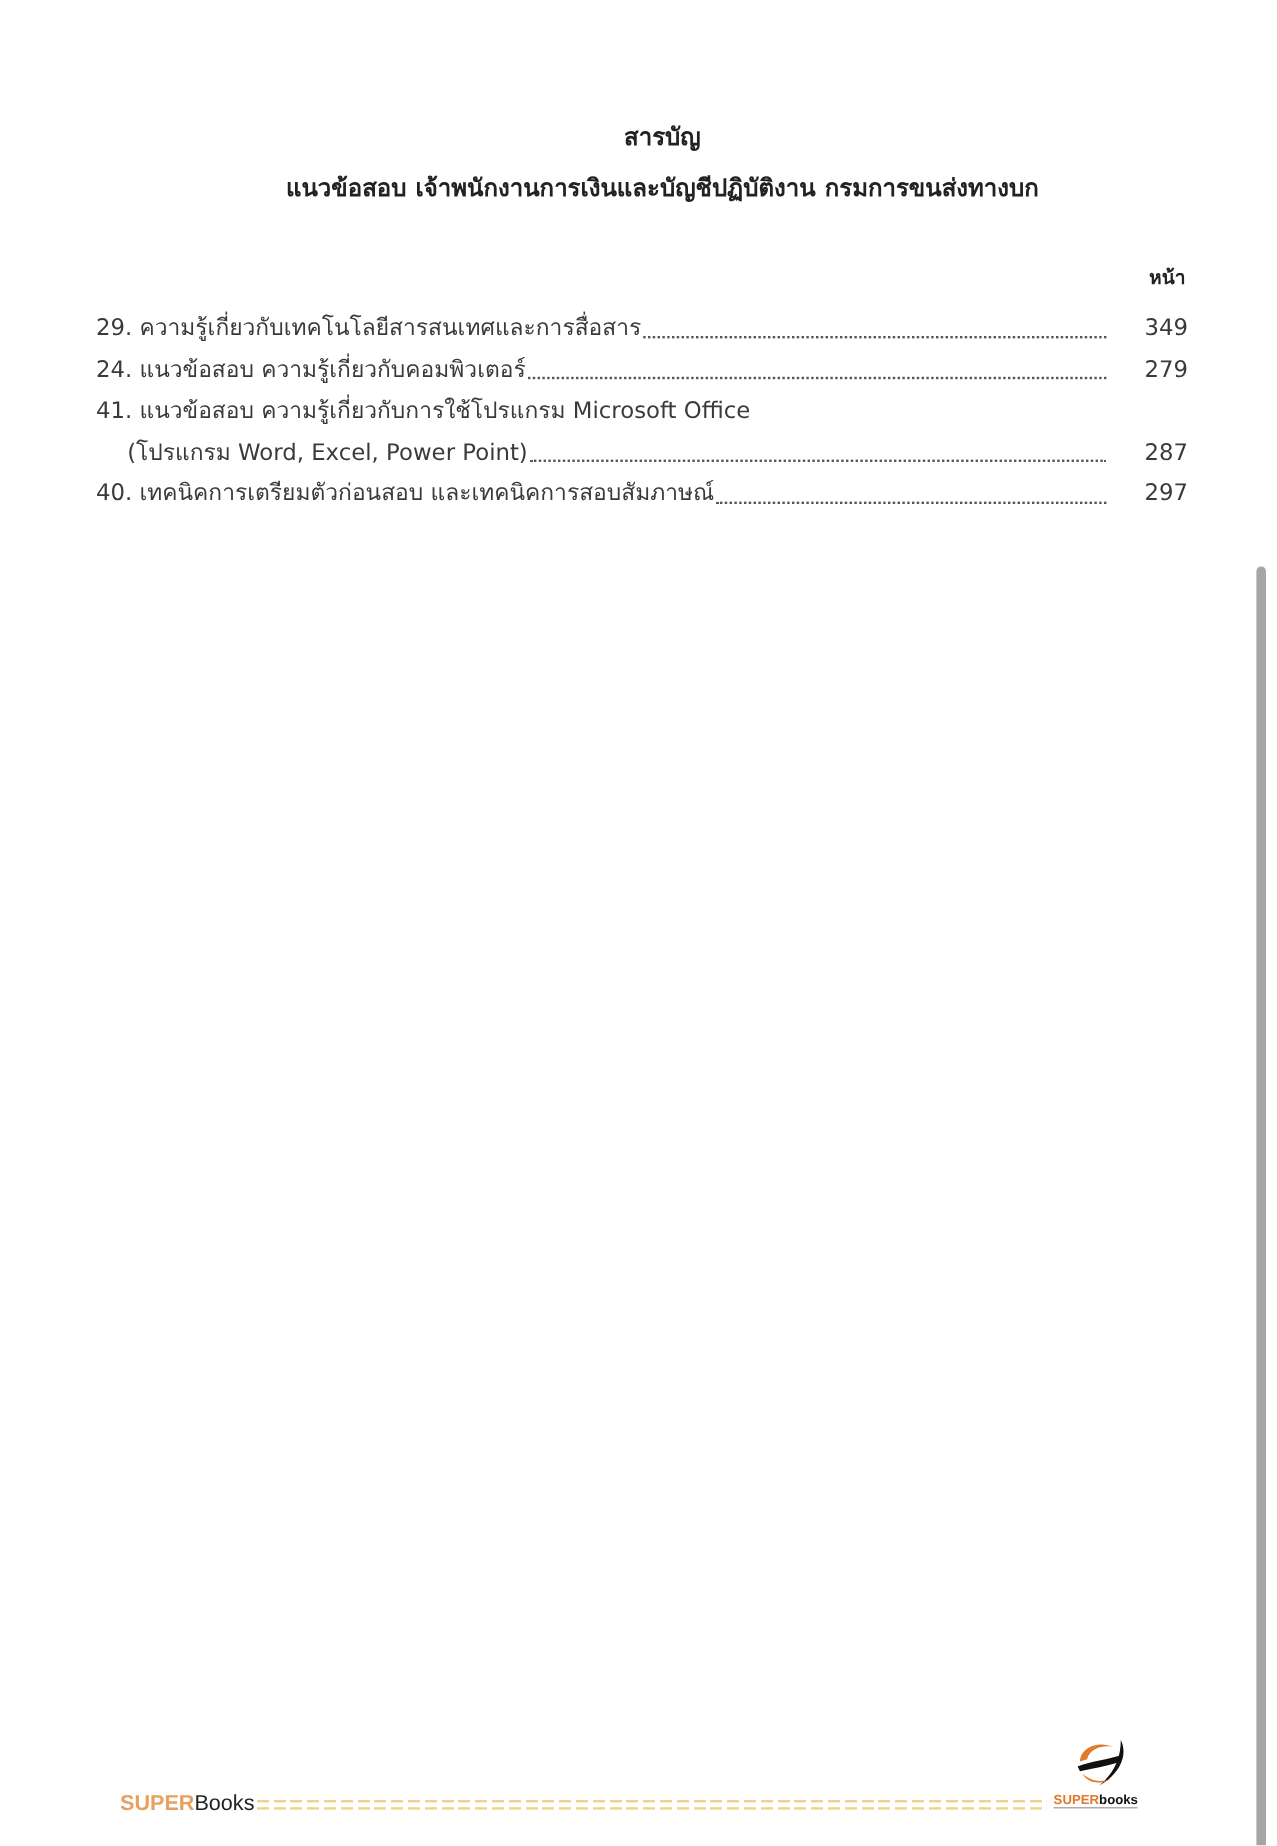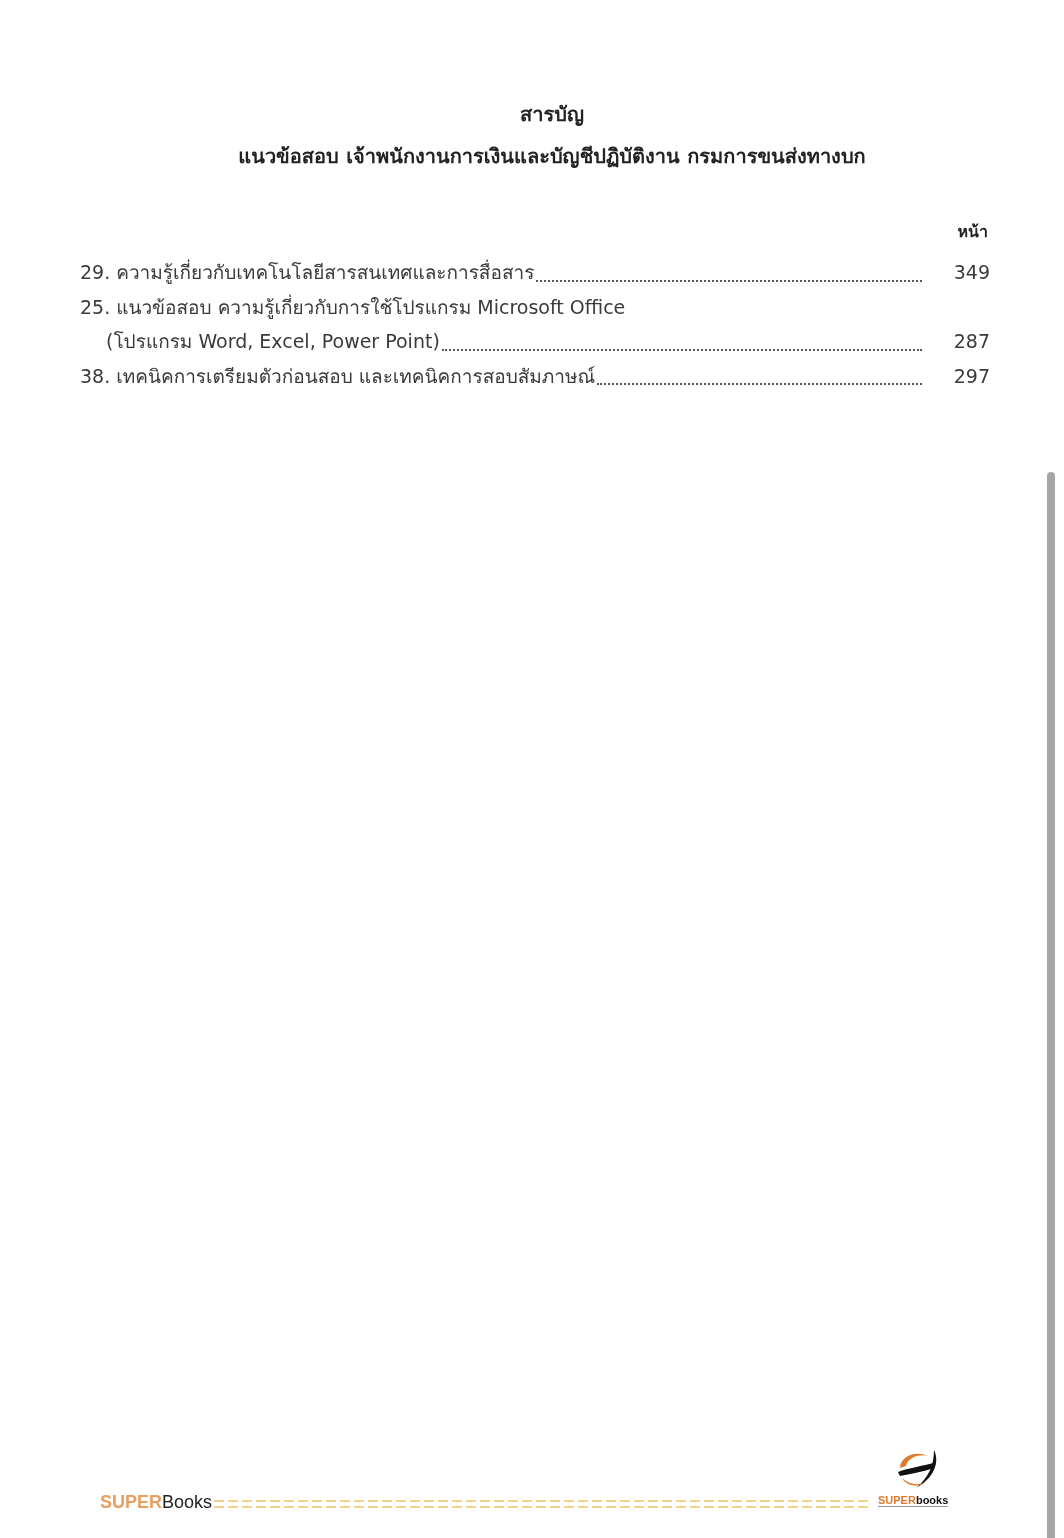--- a/index.html
+++ b/index.html
@@ -161,31 +161,37 @@
   <div class="page-col-header">หน้า</div>
 
   <div class="toc">
     <div class="toc-row">
       <span class="num">29.</span>
       <span class="label">ความรู้เกี่ยวกับเทคโนโลยีสารสนเทศและการสื่อสาร</span>
       <span class="leader"></span>
       <span class="pg">349</span>
     </div>
     <div class="toc-row">
-      <span class="num">25.</span>
+      <span class="num">24.</span>
+      <span class="label">แนวข้อสอบ ความรู้เกี่ยวกับคอมพิวเตอร์</span>
+      <span class="leader"></span>
+      <span class="pg">279</span>
+    </div>
+    <div class="toc-row">
+      <span class="num">41.</span>
       <span class="label">แนวข้อสอบ ความรู้เกี่ยวกับการใช้โปรแกรม Microsoft Office</span>
     </div>
     <div class="toc-row indent">
       <span class="num"></span>
       <span class="label">(โปรแกรม Word, Excel, Power Point)</span>
       <span class="leader"></span>
       <span class="pg">287</span>
     </div>
     <div class="toc-row">
-      <span class="num">38.</span>
+      <span class="num">40.</span>
       <span class="label">เทคนิคการเตรียมตัวก่อนสอบ และเทคนิคการสอบสัมภาษณ์</span>
       <span class="leader"></span>
       <span class="pg">297</span>
     </div>
   </div>
 
   <div class="footer-brand">
     <span class="super">SUPER</span><span class="books">Books</span>
   </div>
   <div class="footer-rule"></div>

